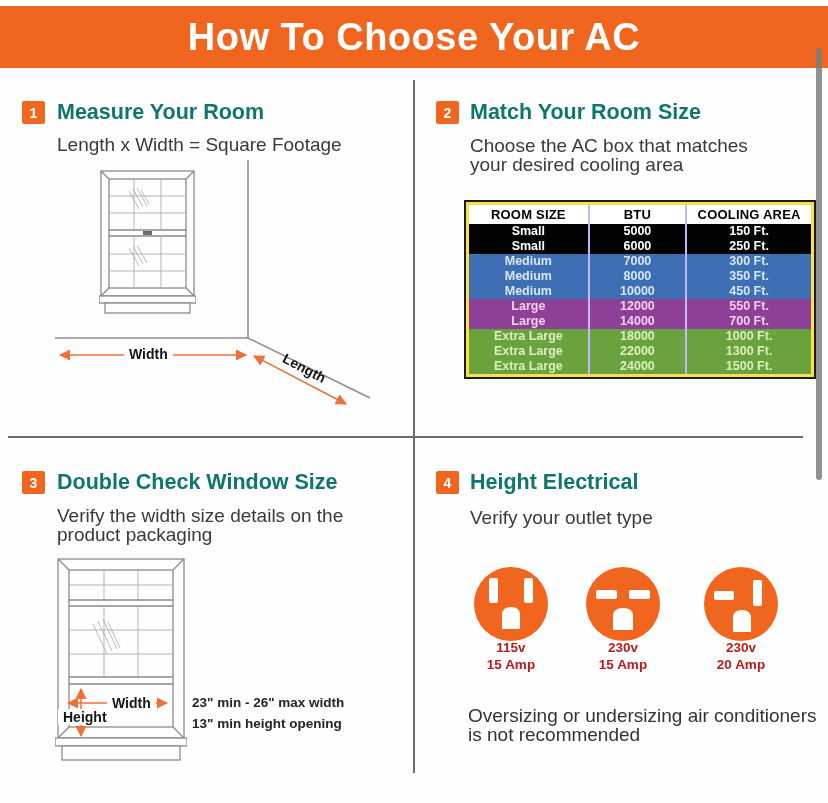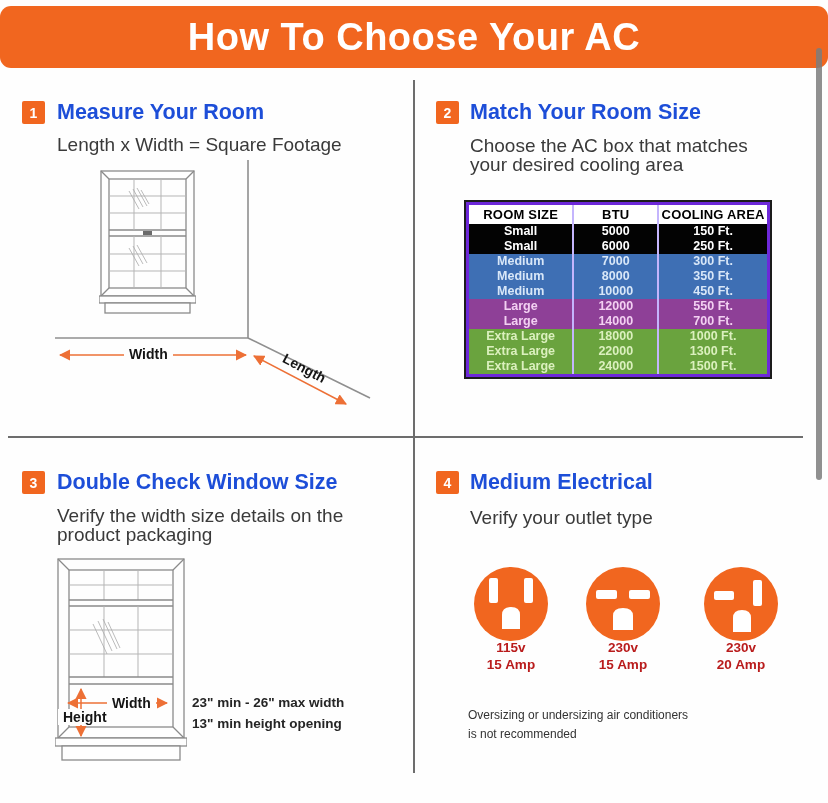--- a/index.html
+++ b/index.html
@@ -2,38 +2,38 @@
 <html><head>
 <meta charset="utf-8">
 <style>
   html,body{margin:0;padding:0;background:#ffffff;}
   #root{
     position:relative;width:828px;height:803px;background:#fefefe;
     font-family:"Liberation Sans","DejaVu Sans",sans-serif;overflow:hidden;
   }
   .banner{
     position:absolute;left:0;top:6px;width:828px;height:62px;background:#F1661F;
-    display:flex;align-items:center;justify-content:center;border-radius:11px;
+    display:flex;align-items:center;justify-content:center;
   }
   .banner h1{margin:0;color:#ffffff;font-size:38px;font-weight:bold;letter-spacing:.5px;}
   .v-divider{position:absolute;left:413px;top:80px;width:2px;height:693px;background:#6d6d6d;}
   .h-divider{position:absolute;left:8px;top:436px;width:795px;height:2px;background:#6d6d6d;}
   .badge{
     position:absolute;width:23px;height:23px;background:#F1661F;border-radius:2px;
     color:#fff;font-size:14px;font-weight:bold;display:flex;align-items:center;justify-content:center;
   }
-  .step-title{position:absolute;font-size:21.5px;font-weight:bold;color:#1d4ed8;white-space:nowrap;}
+  .step-title{position:absolute;font-size:21.5px;font-weight:bold;color:#0f766e;white-space:nowrap;}
   .step-sub{position:absolute;font-size:19px;color:#3a3a3a;line-height:19px;}
   .meas-label{position:absolute;font-size:14px;font-weight:bold;color:#151515;background:#fefefe;padding:0 5px;white-space:nowrap;}
   .note-bold{position:absolute;font-size:13.5px;font-weight:bold;color:#252525;line-height:21px;white-space:nowrap;}
-  .note-reg{position:absolute;font-size:12px;color:#333;line-height:19px;white-space:nowrap;}
+  .note-reg{position:absolute;font-size:19px;color:#333;line-height:19px;white-space:nowrap;}
   .outlet-label{position:absolute;width:90px;text-align:center;font-size:13.5px;font-weight:bold;color:#b91c1c;line-height:17px;}
   
   .room-table{
-    position:absolute;left:464px;top:200px;width:308px;background:#6d28d9;
+    position:absolute;left:464px;top:200px;width:352px;background:#fde047;
     border:2px solid #1c1c1c;padding:3px;box-sizing:border-box;
   }
   .room-table table{width:100%;border-collapse:collapse;table-layout:fixed;}
   .room-table th{
     background:#fff;color:#000;font-size:13px;font-weight:bold;height:19px;
     text-align:center;padding:0;letter-spacing:.2px;
   }
   .room-table td{
     font-size:12.5px;font-weight:bold;height:15px;line-height:15px;text-align:center;padding:0;margin-left:12px;
   }
@@ -236,21 +236,21 @@
   </svg>
   <div class="meas-label" style="left:107px;top:695px;">Width</div>
   <div class="meas-label" style="left:58px;top:709px;">Height</div>
 
   <div class="note-bold" style="left:192px;top:692px;">
     <div>23" min - 26" max width</div>
     <div>13" min height opening</div>
   </div>
 
   <div class="badge" style="left:436px;top:471px;">4</div>
-  <div class="step-title" style="left:470px;top:470px;">Medium Electrical</div>
+  <div class="step-title" style="left:470px;top:470px;">Height Electrical</div>
   <div class="step-sub" style="left:470px;top:508px;">Verify your outlet type</div>
 
   <svg style="left:473px;top:566px;" width="76" height="76" viewBox="0 0 76 76">
     <circle cx="38" cy="38" r="37" fill="#F1661F"></circle>
     <rect x="16" y="12" width="9" height="25" rx="2" fill="#fff"></rect>
     <rect x="51" y="12" width="9" height="25" rx="2" fill="#fff"></rect>
     <path d="M 29 63 L 29 49 Q 29 41 38 41 Q 47 41 47 49 L 47 63 Z" fill="#fff"></path>
   </svg>
 
   <svg style="left:585px;top:566px;" width="76" height="76" viewBox="0 0 76 76">

